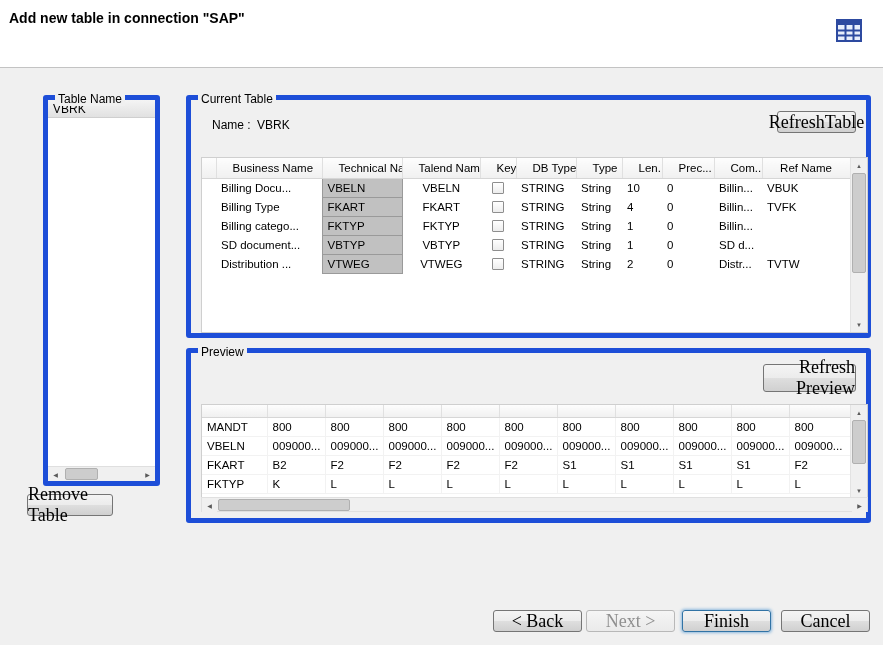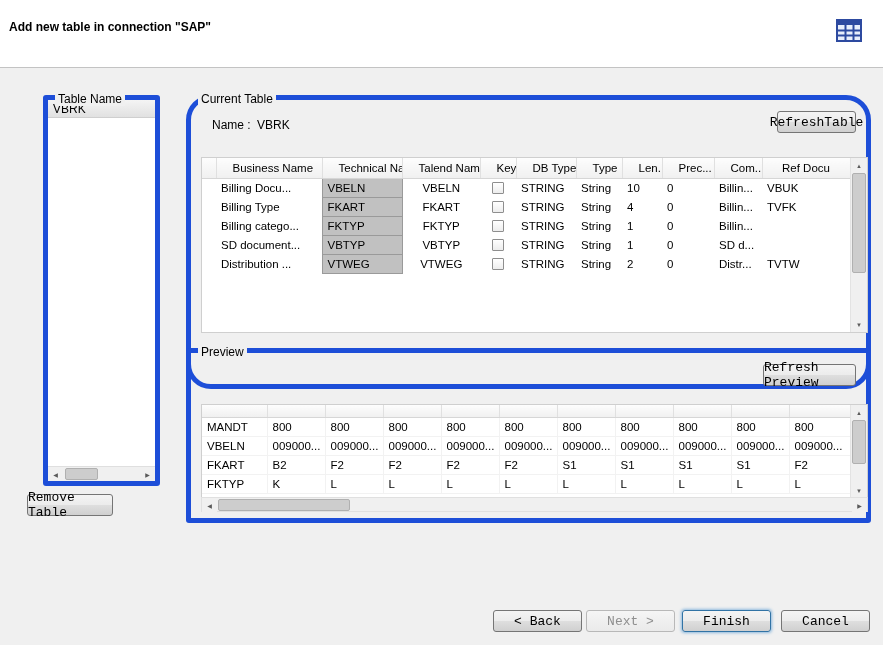--- a/index.html
+++ b/index.html
@@ -8,21 +8,21 @@
     position: relative;
     background: #f0f0f0;
     font-family: "Liberation Sans", sans-serif;
     font-size: 12px;
     color: #000;
     overflow: hidden;
   }
 
   
   .header { position: absolute; top: 0; left: 0; width: 883px; height: 68px; background: #ffffff; border-bottom: 1px solid #c3c3c3; }
-  .header .title { position: absolute; left: 9px; top: 20px; font-weight: bold; font-size: 12px; }
+  .header .title { position: absolute; left: 9px; top: 10px; font-weight: bold; font-size: 14px; }
   .header .hicon { position: absolute; right: 21px; top: 19px; width: 26px; height: 24px; }
 
   
   .group { position: absolute; border: 5px solid #1d4ed8; border-radius: 3px; margin-left: 16px; }
   .legend { position: absolute; top: -8px; left: 7px; background: #f0f0f0; padding: 0 3px; line-height: 14px; font-size: 12px; }
 
   
   #tableNameGroup { left: 27px; top: 95px; width: 117px; height: 391px; background: #ffffff; }
   .list-item { height: 18px; line-height: 18px; padding-left: 5px; background: linear-gradient(#f4f4f4, #e1e1e1); border-bottom: 1px solid #cfcfcf; }
 
@@ -34,36 +34,36 @@
   .vscroll .up { top: 0; } .vscroll .down { bottom: 0; }
   .vthumb { position: absolute; left: 1px; width: 14px; background: #cdcdcd; border: 1px solid #b0b0b0; border-radius: 2px; }
   .hscrollbar .sbtn { top: 0; width: 15px; height: 14px; }
   .hscrollbar .lbtn { left: 0; } .hscrollbar .rbtn { right: 0; }
   .hthumb { position: absolute; top: 1px; height: 12px; background: #cdcdcd; border: 1px solid #b0b0b0; border-radius: 2px; }
   #tnScroll { left: 0; right: 0; bottom: 0; }
 
   
   .btn {
     position: absolute; display: flex; align-items: center; justify-content: center;
-    font-family: Liberation Mono, monospace; font-size: 13px; color: #000;
+    font-family: Liberation Serif, serif; font-size: 18px; color: #000;
     background: linear-gradient(#f4f4f4, #ececec 48%, #dedede 52%, #d0d0d0);
     border: 1px solid #757575; border-radius: 3px; cursor: default;
   }
   .btn.disabled { background: linear-gradient(#f5f5f5, #eaeaea); border-color: #b8b8b8; color: #8f8f8f; }
   .btn.default { border-color: #3173a5; box-shadow: 0 0 3px 1px #8db8dd; }
   #removeTableBtn { left: 27px; top: 494px; width: 86px; height: 22px; }
   #refreshTableBtn { right: 10px; top: 11px; width: 79px; height: 22px; }
-  #refreshPreviewBtn { right: 10px; top: 11px; width: 93px; height: 22px; }
+  #refreshPreviewBtn { right: 10px; top: 11px; width: 93px; height: 28px; text-align: right; }
   #backBtn { left: 493px; top: 610px; width: 89px; height: 22px; }
   #nextBtn { left: 586px; top: 610px; width: 89px; height: 22px; }
   #finishBtn { left: 682px; top: 610px; width: 89px; height: 22px; }
   #cancelBtn { left: 781px; top: 610px; width: 89px; height: 22px; }
 
   
-  #currentTableGroup { left: 170px; top: 95px; width: 685px; height: 294px; border-radius: 25px; }
+  #currentTableGroup { left: 170px; top: 95px; width: 685px; height: 243px; }
   .name-label { position: absolute; left: 21px; top: 18px; }
   .name-value { position: absolute; left: 66px; top: 18px; }
   .grid-wrap { position: absolute; background: #fff; border: 1px solid #cfcfcf; }
   #currentGrid { left: 10px; top: 57px; width: 667px; height: 176px; }
   table.grid { border-collapse: collapse; table-layout: fixed; width: 648px; }
   table.grid th {
     height: 20px; font-weight: normal; font-size: 11.5px; text-align: center;
     background: linear-gradient(#fdfdfd, #f0f0f0);
     border-right: 1px solid #e0e0e0; border-bottom: 1px solid #d6d6d6;
     padding: 0 16px; white-space: nowrap; overflow: hidden;
@@ -134,21 +134,21 @@
           <th></th>
           <th>Business Name</th>
           <th>Technical Name</th>
           <th>Talend Name</th>
           <th>Key</th>
           <th>DB Type</th>
           <th>Type</th>
           <th>Len...</th>
           <th>Prec...</th>
           <th>Com...</th>
-          <th>Ref Docu</th>
+          <th>Ref Name</th>
         </tr>
       </thead>
       <tbody>
         <tr>
           <td></td>
           <td>Billing Docu...</td>
           <td class="tech">VBELN</td>
           <td class="tal">VBELN</td>
           <td class="key"><span class="checkbox"></span></td>
           <td>STRING</td>

